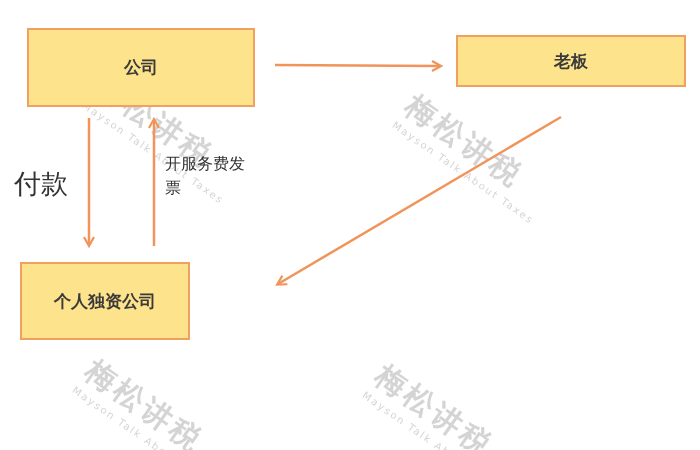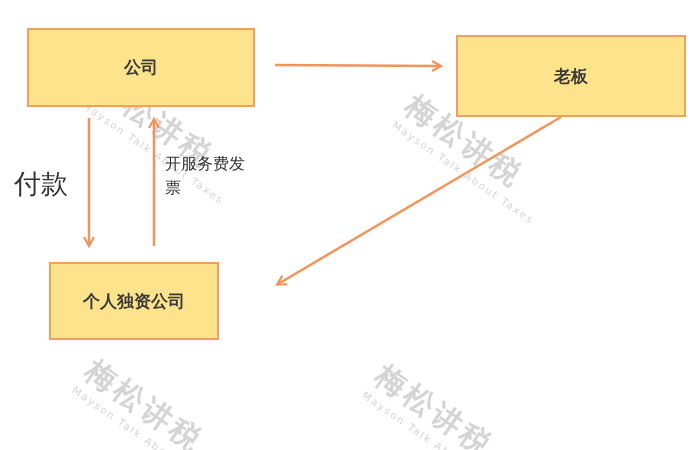--- a/index.html
+++ b/index.html
@@ -8,22 +8,22 @@
       background: #ffffff;
       font-family: "DejaVu Sans", "Liberation Sans", sans-serif;
     }
     .box {
       position: absolute; box-sizing: border-box;
       background: #fde38c; border: 2px solid #f0a060;
       display: flex; align-items: center; justify-content: center;
       font-weight: bold; font-size: 17px; color: #3a3a3a;
     }
     #box-company { left: 27px; top: 28px; width: 228px; height: 79px; justify-content: center; }
-    #box-boss { left: 456px; top: 35px; width: 230px; height: 82px; }
-    #box-sole { left: 20px; top: 262px; width: 170px; height: 78px; margin-left: 29px; }
+    #box-boss { left: 456px; top: 35px; width: 230px; height: 52px; }
+    #box-sole { left: 20px; top: 262px; width: 170px; height: 78px; }
     .label {
       position: absolute; color: #333; font-size: 19px; line-height: 24px;
     }
     #lbl-pay { left: 14px; top: 172px; font-size: 27px; }
     #lbl-invoice { left: 165px; top: 152px; width: 90px; font-size: 16px; }
     #notes {
       position: absolute; left: 53px; top: 375px; color: #333;
       font-size: 16px; line-height: 22px;
     }
     svg.arrows { position: absolute; left: 0; top: 0; }

